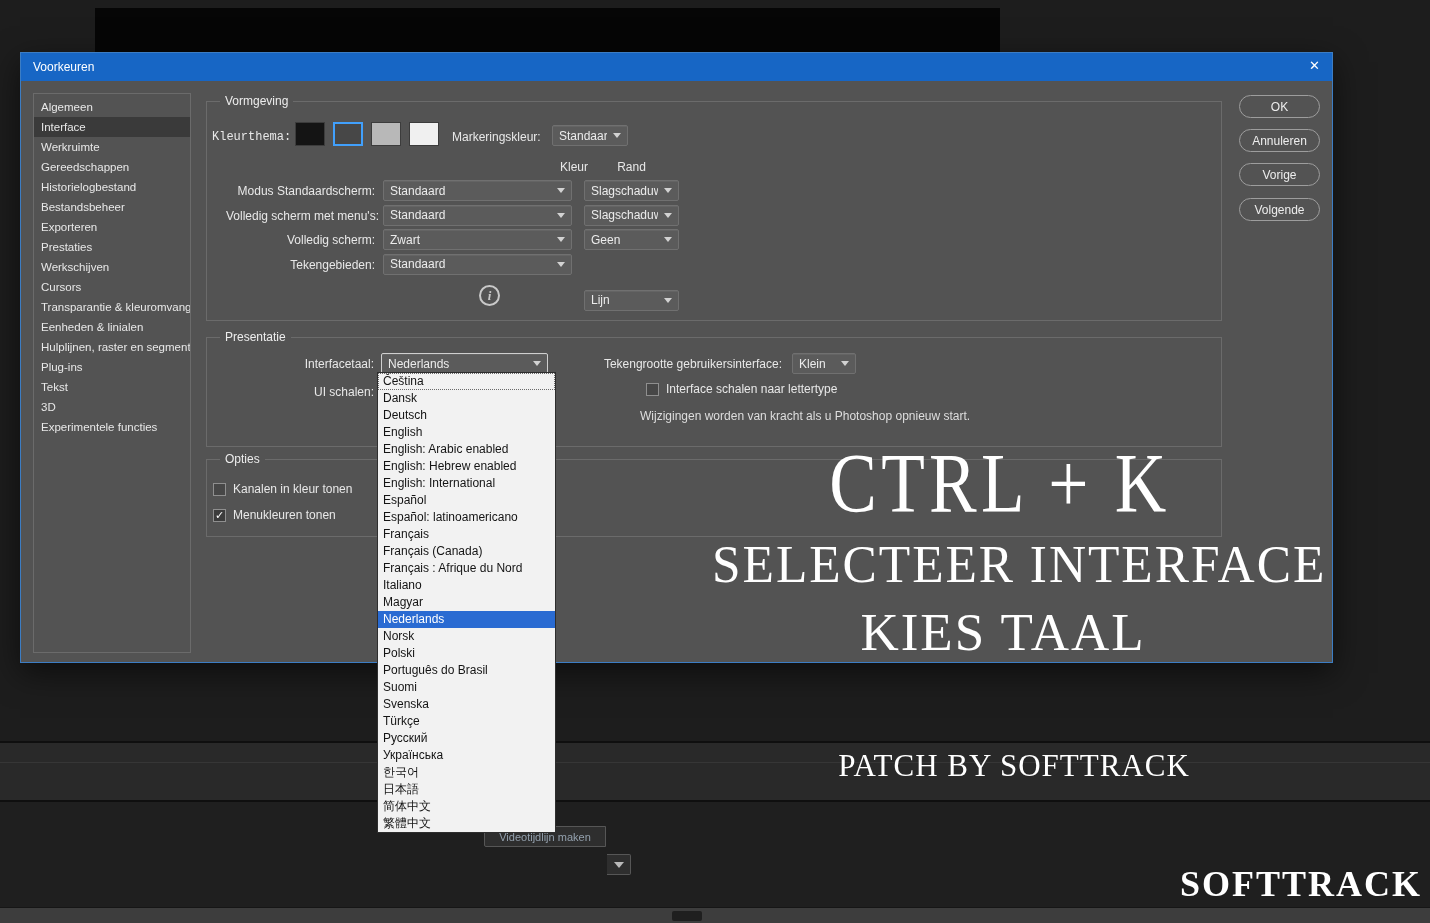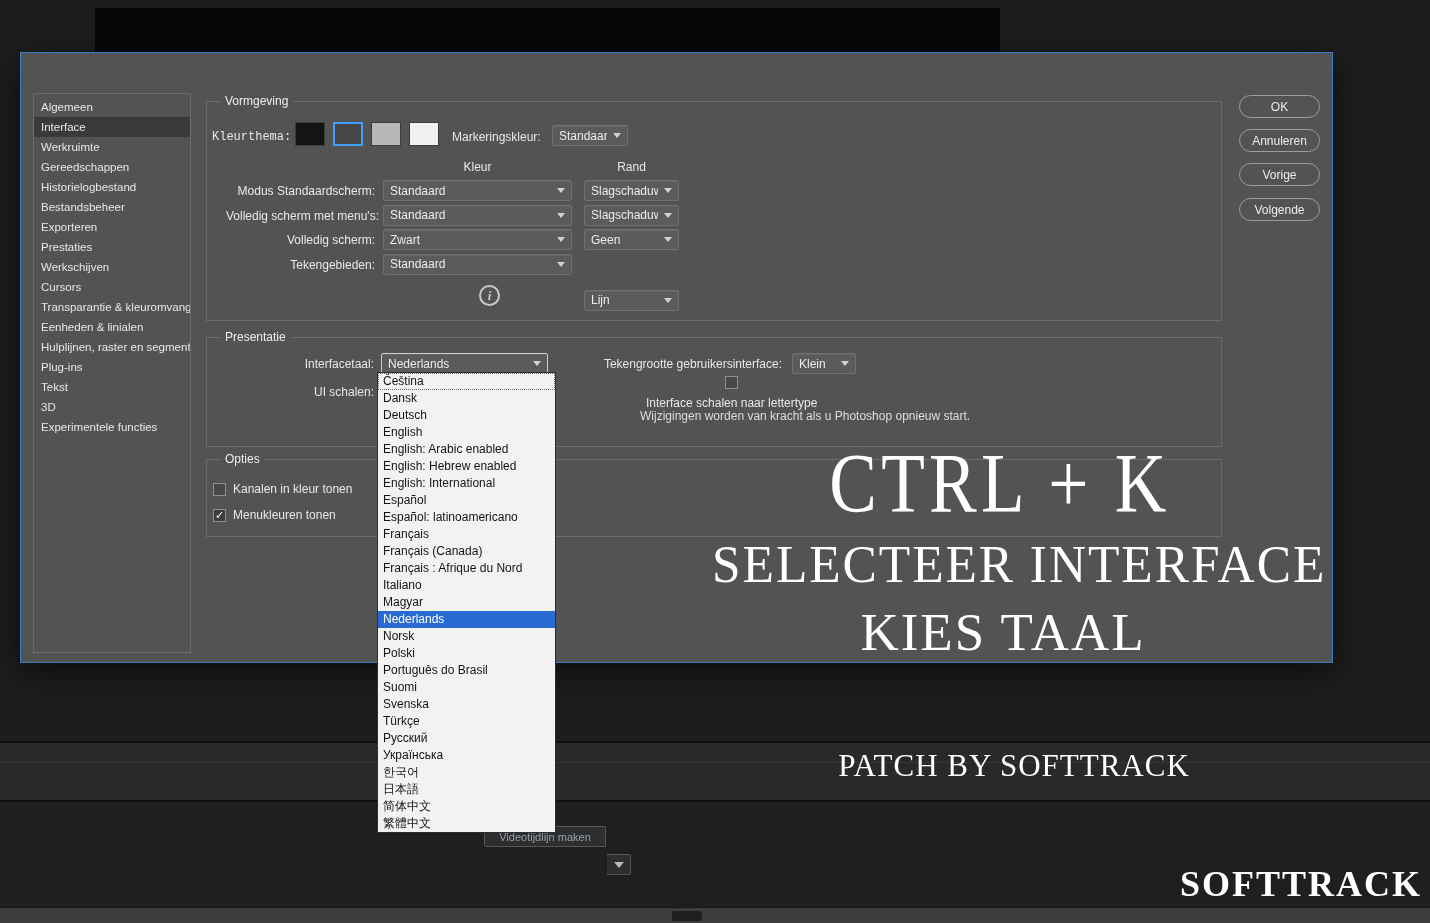--- a/index.html
+++ b/index.html
@@ -84,20 +84,24 @@
     <span>Videotijdlijn maken</span>
   </div>
   <div class="timeline-arrow">
     <span class="chev-lg"></span>
   </div>
   <div class="hscroll">
     <div class="hthumb"></div>
   </div>
 
   <div class="dialog">
+    <div class="titlebar">
+      <span class="title">Voorkeuren</span>
+      <span class="close">✕</span>
+    </div>
 
     <div class="sidebar">
         <div class="side-item">Algemeen</div>
         <div class="side-item selected">Interface</div>
         <div class="side-item">Werkruimte</div>
         <div class="side-item">Gereedschappen</div>
         <div class="side-item">Historielogbestand</div>
         <div class="side-item">Bestandsbeheer</div>
         <div class="side-item">Exporteren</div>
         <div class="side-item">Prestaties</div>
@@ -119,21 +123,21 @@
           <div class="swatch" style="background: rgb(20, 20, 20);"></div>
           <div class="swatch selected" style="background: rgb(71, 71, 71);"></div>
           <div class="swatch" style="background: rgb(184, 184, 184);"></div>
           <div class="swatch" style="background: rgb(240, 240, 240);"></div>
         </div>
       <div class="rowlabel" style="left:245px;top:28px;text-align:left;">Markeringskleur:</div>
       <div class="dd" style="left:345px;top:23px;width:76px;">
         <span class="dd-t">Standaard</span>
         <span class="chev"></span>
       </div>
-      <div class="colhead" style="left:176px;width:189px;">Kleur</div>
+      <div class="colhead" style="left:192px;width:189px;text-align:right;">Kleur</div>
       <div class="colhead" style="left:377px;width:95px;">Rand</div>
 
       <div class="info">
           <span>i</span>
         </div>
     <div class="rowlabel" style="left: 0px; top: 82px; width: 168px;">Modus Standaardscherm:</div>
         <div class="dd" style="left: 176px; top: 78px; width: 189px;">
           <span class="dd-t">Standaard</span>
           <span class="chev"></span>
         </div>
@@ -176,21 +180,21 @@
       <div class="dd focus" style="left:174px;top:15px;width:167px;">
         <span class="dd-t">Nederlands</span>
         <span class="chev"></span>
       </div>
       <div class="rowlabel" style="left:370px;top:19px;width:205px;">Tekengrootte gebruikersinterface:</div>
       <div class="dd" style="left:585px;top:15px;width:64px;">
         <span class="dd-t">Klein</span>
         <span class="chev"></span>
       </div>
       <div class="rowlabel" style="left:0;top:47px;width:167px;">UI schalen:</div>
-      <div class="chk-row" style="left:439px;top:38px;flex-direction:column;">
+      <div class="chk-row" style="left:439px;top:44px;">
         <span class="check"></span>
         <span class="chk-label">Interface schalen naar lettertype</span>
       </div>
       <div class="note" style="left:433px;top:71px;">Wijzigingen worden van kracht als u Photoshop opnieuw start.</div>
     </div>
 
     <div class="grpbox" style="left:185px;top:406px;width:1016px;height:78px;">
       <span class="grplabel">Opties</span>
 
     <div class="chk-row" style="left: 6px; top: 22px;">

